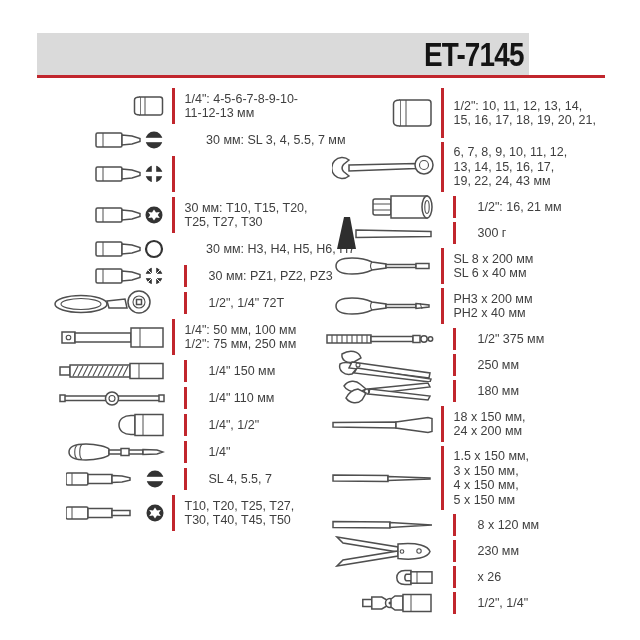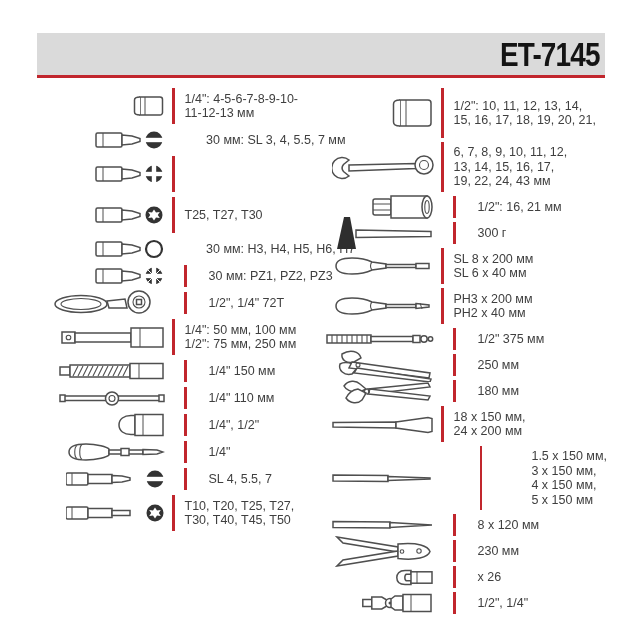--- a/index.html
+++ b/index.html
@@ -2,21 +2,21 @@
 <html><head>
 <meta charset="utf-8">
 <style>
   html,body{margin:0;padding:0;}
   body{
     width:640px;height:640px;position:relative;overflow:hidden;
     background:#ffffff;color:#3f3f3f;
     font-family:"Liberation Sans",sans-serif;
   }
   .header-bar{
-    position:absolute;left:37px;top:33px;width:568px;height:42px;
+    position:absolute;left:37px;top:33px;width:492px;height:42px;
     background:var(--header-bg,#dadada);
     display:flex;justify-content:flex-end;align-items:center;
   }
   .model{
     font-weight:bold;font-size:34px;line-height:1;color:#141414;
     letter-spacing:-1px;transform:scaleX(.82);transform-origin:100% 50%;
     padding-right:6px;white-space:nowrap;
   }
   .header-rule{
     position:absolute;left:37px;top:75px;width:568px;height:3px;
@@ -24,21 +24,21 @@
   }
   .col{position:absolute;top:88px;display:flex;flex-direction:column;}
   .col-left{left:50px;width:288px;}
   .col-right{left:343px;width:264px;}
   .row{display:flex;align-items:center;}
   .col-left .row{margin-bottom:5px;}
   .col-right .row{margin-bottom:4px;}
   .row.lines-1{height:22px;gap:12px;}
   .row.lines-2{height:36px;}
   .row.lines-3{height:50px;}
-  .row.lines-4{height:64px;justify-content:space-between;}
+  .row.lines-4{height:64px;}
   .icon-cell{
     display:flex;justify-content:flex-end;align-items:center;
     padding-right:7px;box-sizing:border-box;overflow:visible;
   }
   .col-left .icon-cell{width:122px;min-width:122px;}
   .col-right .icon-cell{width:98px;min-width:98px;}
   .icon-cell svg{flex:none;}
   .divider{width:2.5px;align-self:stretch;background:var(--accent,#c1262d);}
   .text-cell{padding-left:10px;font-size:12.5px;line-height:14.5px;white-space:nowrap;}
 </style>
@@ -101,20 +101,21 @@
           <svg width="70" height="28" viewBox="0 0 70 28">
             <rect x="1" y="7" width="26" height="14" rx="1.5" stroke="#4f4f4f" fill="#fff" stroke-width="1.5"></rect>
             <line x1="8" y1="7" x2="8" y2="21" stroke="#4f4f4f"></line>
             <polygon points="27,9 37,10 45,12.5 45,15.5 37,18 27,19" stroke="#4f4f4f" fill="#fff" stroke-width="1.5"></polygon>
             <circle cx="59" cy="14" r="8.5" fill="#333"></circle>
             <polygon fill="#fff" points="59,8.5 61,11.5 64.8,11 62.8,14 64.8,17 61,16.5 59,19.5 57,16.5 53.2,17 55.2,14 53.2,11 57,11.5"></polygon>
           </svg>
         </div>
     <div class="divider"></div>
     <div class="text-cell">
+          <div class="line">30 мм: T10, T15, T20,</div>
           <div class="line">T25, T27, T30</div>
         </div>
   </div>
       <div class="row lines-1">
     <div class="icon-cell">
           <svg width="70" height="28" viewBox="0 0 70 28">
             <rect x="1" y="7" width="26" height="14" rx="1.5" stroke="#4f4f4f" fill="#fff" stroke-width="1.5"></rect>
             <line x1="8" y1="7" x2="8" y2="21" stroke="#4f4f4f"></line>
             <polygon points="27,9 37,10 45,12.5 45,15.5 37,18 27,19" stroke="#4f4f4f" fill="#fff" stroke-width="1.5"></polygon>
             <circle cx="59" cy="14" r="8" fill="#fff" stroke="#333" stroke-width="2.2"></circle>

